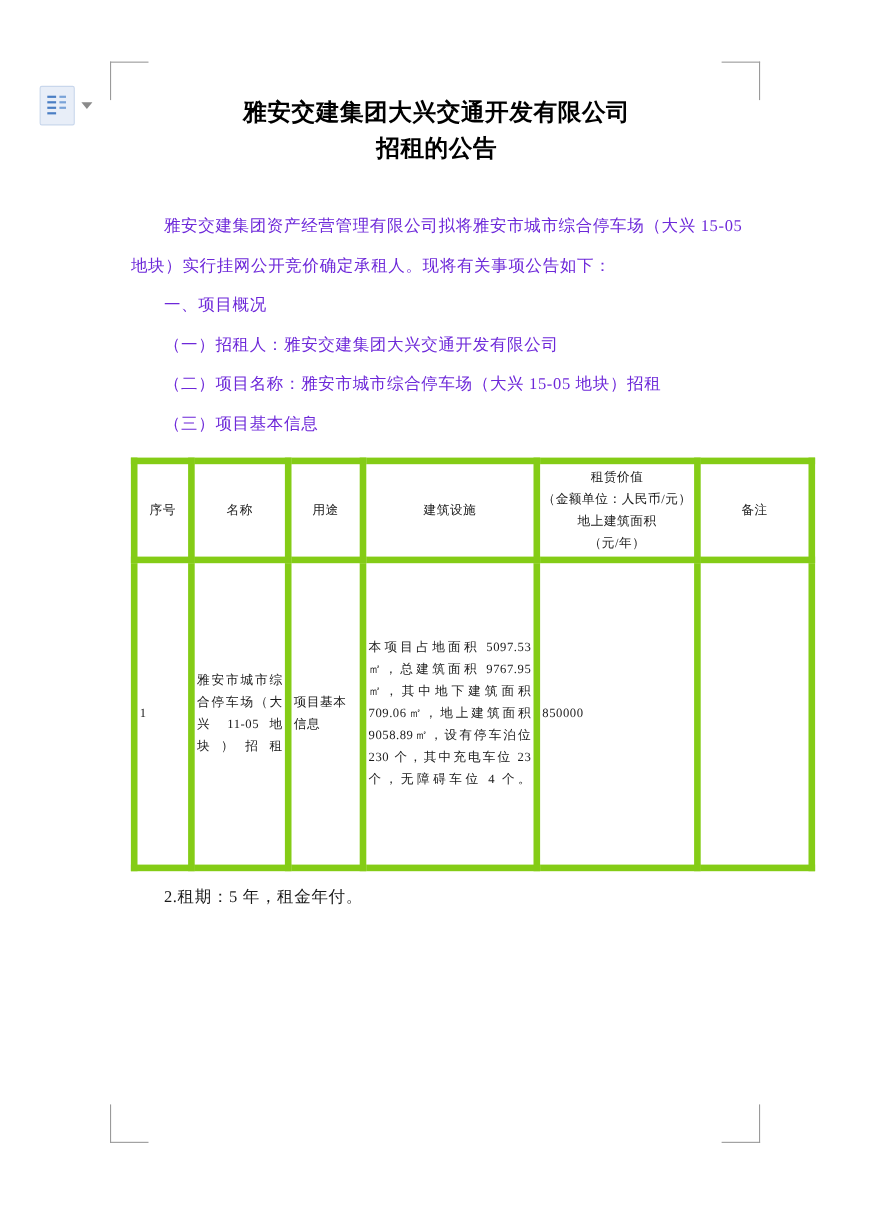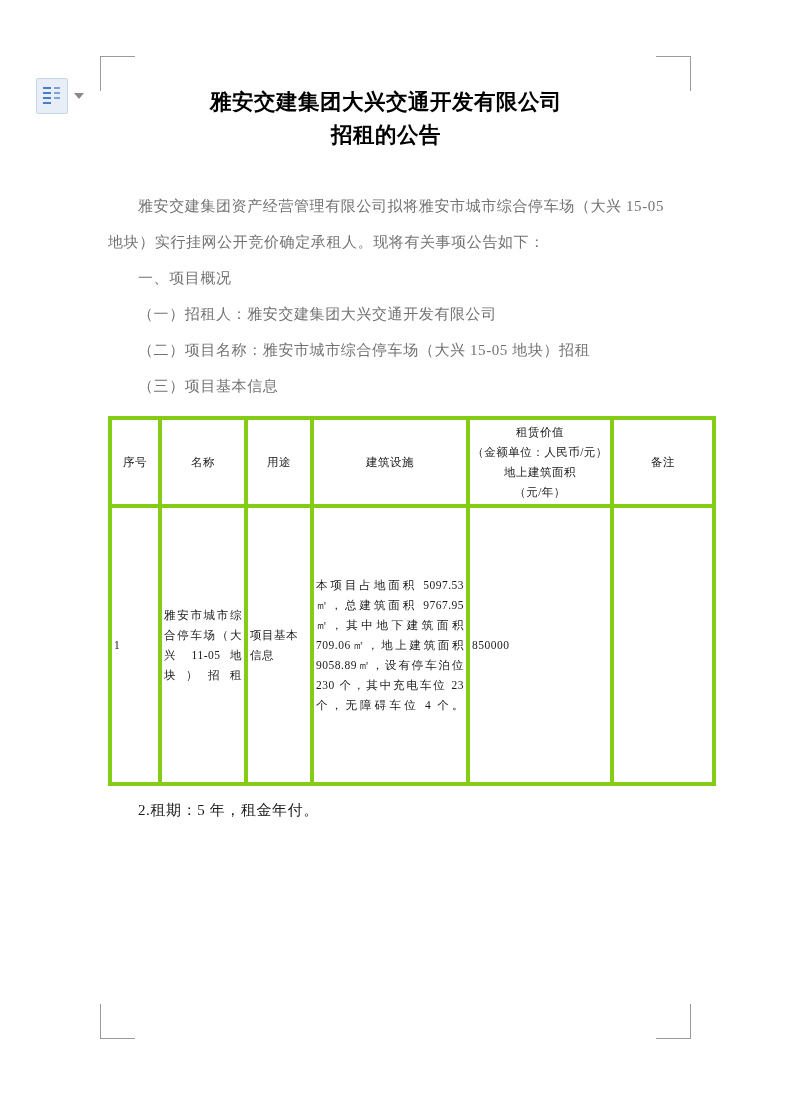--- a/index.html
+++ b/index.html
@@ -73,56 +73,56 @@
   .caret-down {
     width: 0; height: 0;
     border-left: 5px solid transparent;
     border-right: 5px solid transparent;
     border-top: 6px solid #8a8a8a;
   }
 
   
   .content {
     position: absolute;
-    left: 108px;
+    left: 119px;
     top: 76px;
     width: 556px;
   }
 
   .title {
     text-align: center;
     font-weight: bold;
     font-size: 21.5px;
     line-height: 33px;
     color: #000;
     letter-spacing: 0.5px;
     margin: 10px 0 0 0;
   }
   .title div { white-space: nowrap; }
 
   .body-p {
     font-size: 15px;
     line-height: 36px;
-    color: #737373;
+    color: #6d28d9;
     text-align: justify;
     margin: 0;
     letter-spacing: 0.6px;
   }
   .body-p.first { margin-top: 36px; }
   .indent2 { text-indent: 30px; }
 
   
   table.lease {
     border-collapse: collapse;
     width: 556px;
     margin-top: 12px;
     table-layout: fixed;
   }
   table.lease th, table.lease td {
-    border: 4px solid #84cc16;
+    border: 6px solid #84cc16;
     color: #1a1a1a;
     font-size: 11.5px;
     vertical-align: middle;
     padding: 2px;
     line-height: 20px;
     letter-spacing: 0.5px;
   }
   table.lease thead th {
     height: 78px;
     font-weight: normal;

